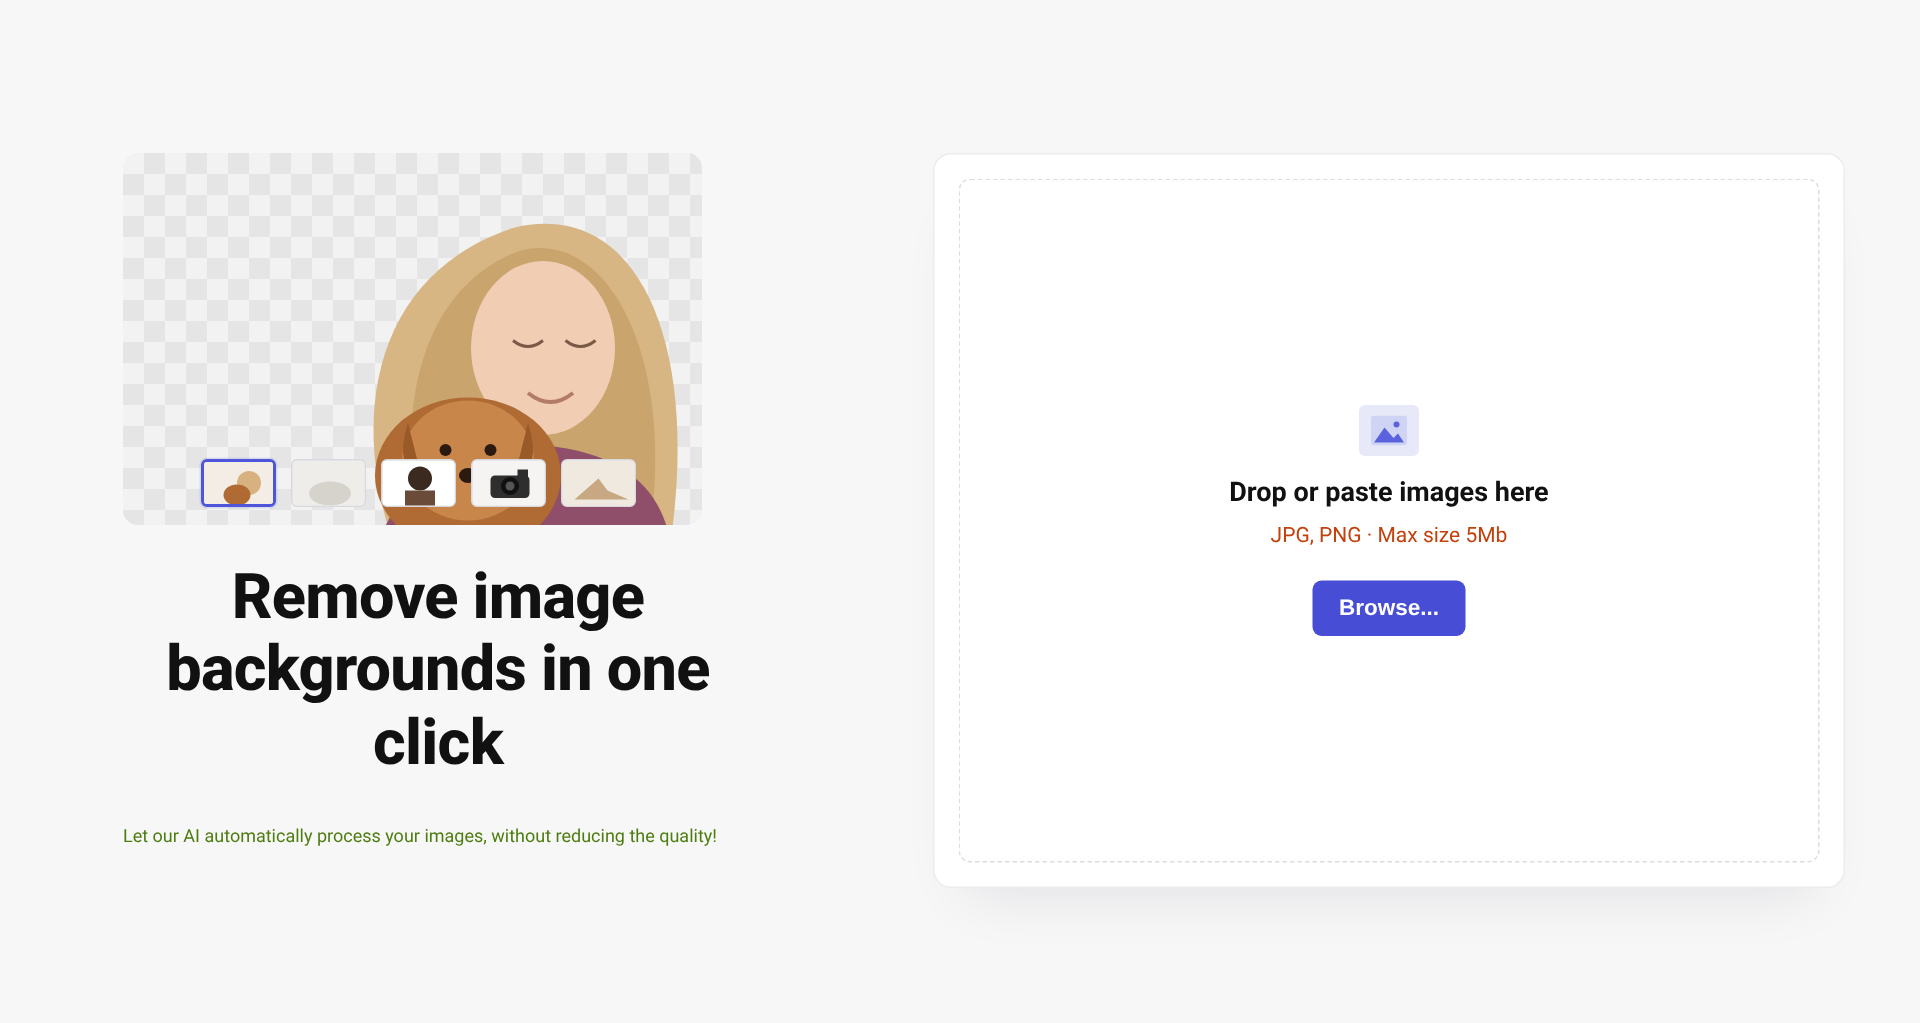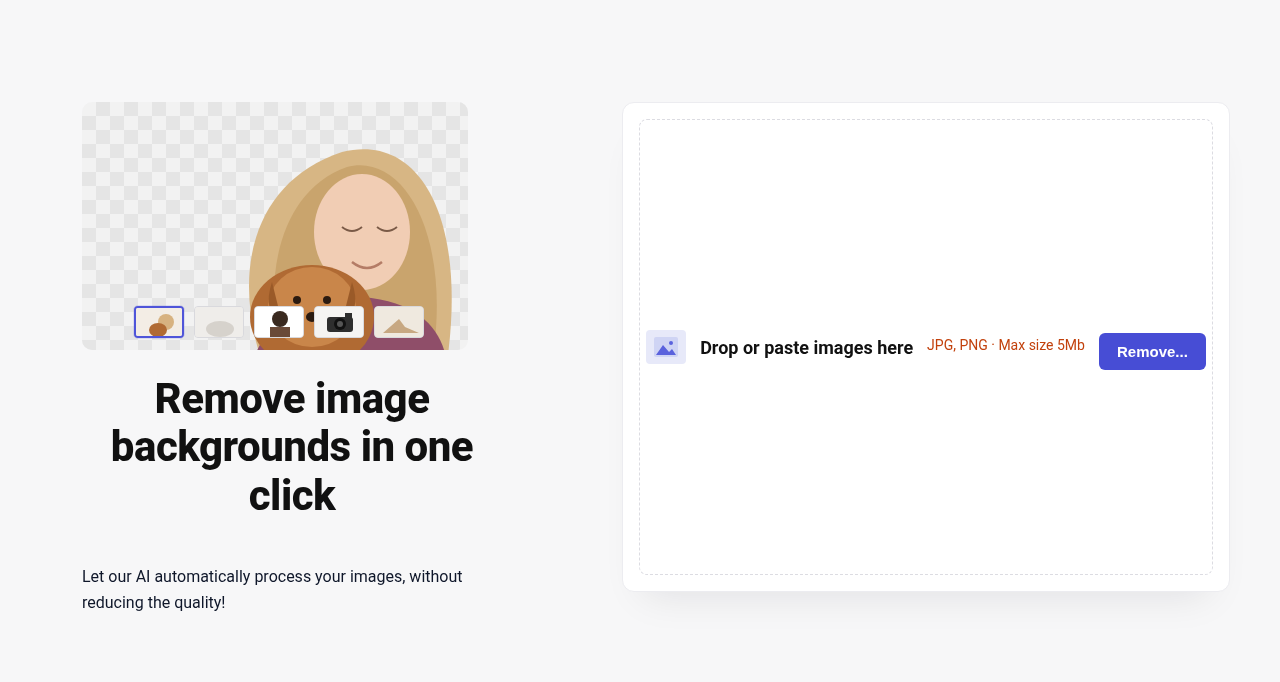--- a/index.html
+++ b/index.html
@@ -65,44 +65,44 @@
   .headline {
     margin-top: 25px;
     font-size: 42px;
     line-height: 1.15;
     font-weight: 800;
     letter-spacing: -0.5px;
     width: 420px;
     text-align: center;
   }
   .sub {
-    margin-top: 44px;
-    font-size: 16px;
+    margin-top: 28px;
+    font-size: 12px;
     line-height: 1.65;
-    color: #0f172a;
+    color: #4d7c0f;
     width: 400px;
   }
   .right {
     flex: 0 0 auto;
   }
   .dropcard {
     width: 608px;
     height: 490px;
     background: #ffffff;
     border: 1px solid #ececf0;
     border-radius: 12px;
     padding: 16px;
     box-shadow: 0 24px 38px -22px rgba(20,20,30,.10);
   }
   .dropzone {
     width: 100%; height: 100%;
     border: 1px dashed #dcdce2;
     border-radius: 8px;
     display: flex;
-    flex-direction: row;
+    flex-direction: column;
     align-items: center;
     justify-content: center;
     gap: 14px;
     cursor: pointer;
   }
   .imgicon {
     width: 40px; height: 34px;
     border-radius: 4px;
     background: #e7e9f9;
     display:flex; align-items:center; justify-content:center;
@@ -212,18 +212,18 @@
       <div class="dropzone">
         <div class="imgicon">
           <svg width="24" height="20" viewBox="0 0 24 20">
             <rect x="0" y="0" width="24" height="20" rx="2" fill="#cfd4f4"></rect>
             <circle cx="17" cy="6" r="2" fill="#5a62dd"></circle>
             <path d="M2 18 L9 8 L15 15 L18 12 L22 18 Z" fill="#5a62dd"></path>
           </svg>
         </div>
         <div class="drop-title">Drop or paste images here</div>
         <div class="drop-hint">JPG, PNG · Max size 5Mb</div>
-        <button class="browse-btn">Remove...</button>
+        <button class="browse-btn">Browse...</button>
       </div>
     </div>
   </div>
 
 </div>
 
 </body></html>

